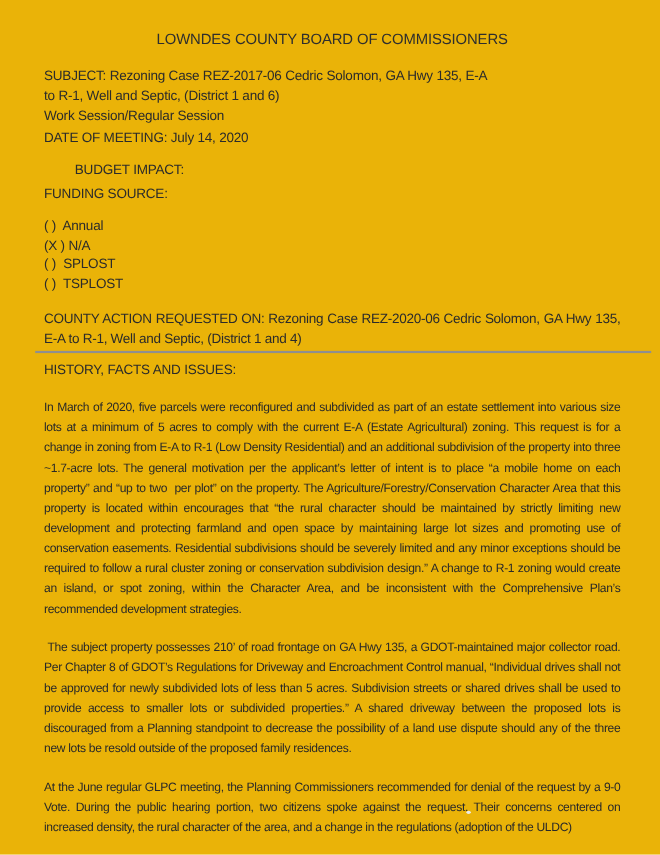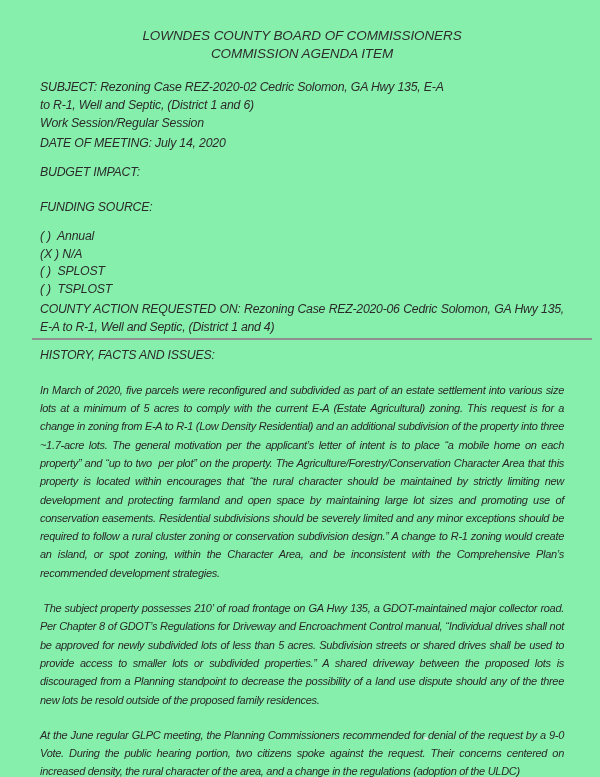--- a/index.html
+++ b/index.html
@@ -1,26 +1,25 @@
 <!DOCTYPE html>
 <html><head>
 <meta charset="utf-8">
 <style>
   html, body { margin: 0; padding: 0; background: #ffffff; }
   .page {
     position: relative;
     width: 600px;
     height: 777px;
-    background: #86efac;
+    background: #eab308;
     overflow: hidden;
     font-family: "Liberation Sans", sans-serif;
     color: #2b2b2b;
     box-sizing: border-box;
     padding: 27px 36px 0 40px;
-    font-style: italic;
   }
   .doc-title {
     text-align: center;
     font-size: 13.5px;
     line-height: 18px;
     letter-spacing: -0.1px;
     color: #2e2e2e;
   }
   .meta-line {
     font-size: 12.3px;
@@ -28,31 +27,31 @@
     letter-spacing: -0.2px;
     white-space: pre-wrap;
   }
   .subject-block { margin-top: 15px; }
   .session-line {
     text-align: left;
     padding-right: 29px;
     margin-top: 0;
   }
   .date-line { margin-top: 2px; }
-  .budget-line { margin-top: 11px; }
-  .funding-line { margin-top: 17px; }
+  .budget-line { margin-top: 11px; margin-left: 28px; }
+  .funding-line { margin-top: 4px; }
   .funding-list { margin-top: 12px; }
   .funding-option {
     font-size: 12.3px;
     line-height: 17.7px;
     letter-spacing: -0.2px;
   }
   .funding-option .marker { white-space: pre; }
   .county-action {
-    margin-top: 1px;
+    margin-top: 13px;
     font-size: 12.3px;
     line-height: 18px;
     letter-spacing: -0.25px;
     text-align: justify;
   }
   .divider {
     border: none;
     border-top: 2px solid #8f8f8f;
     margin: 2px -28px 0 -8px;
     height: 0;
@@ -77,25 +76,24 @@
     border-radius: 50%;
   }
 </style>
 </head>
 <body>
 
 <div class="page">
 
   <div class="doc-title">
     <div>LOWNDES COUNTY BOARD OF COMMISSIONERS</div>
-    <div>COMMISSION AGENDA ITEM</div>
   </div>
 
   <div class="subject-block">
-    <div class="meta-line">SUBJECT: Rezoning Case REZ-2020-02 Cedric Solomon, GA Hwy 135, E-A</div>
+    <div class="meta-line">SUBJECT: Rezoning Case REZ-2017-06 Cedric Solomon, GA Hwy 135, E-A</div>
     <div class="meta-line">to R-1, Well and Septic, (District 1 and 6)</div>
   </div>
 
   <div class="meta-line session-line">Work Session/Regular Session</div>
 
   <div class="meta-line date-line">DATE OF MEETING: July 14, 2020</div>
 
   <div class="meta-line budget-line">BUDGET IMPACT:</div>
   <div class="meta-line funding-line">FUNDING SOURCE:</div>
 

